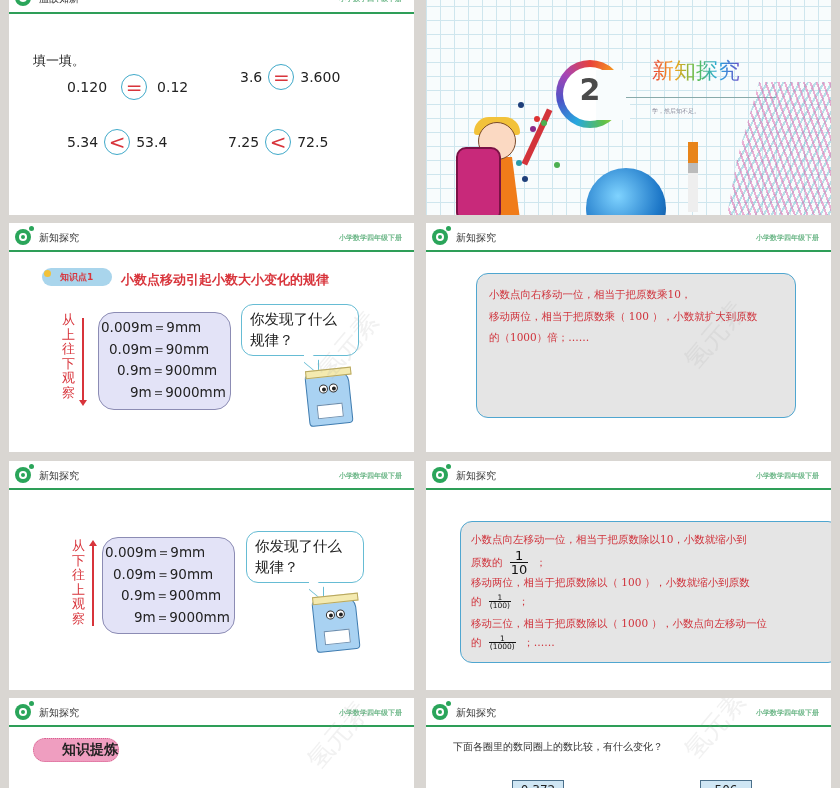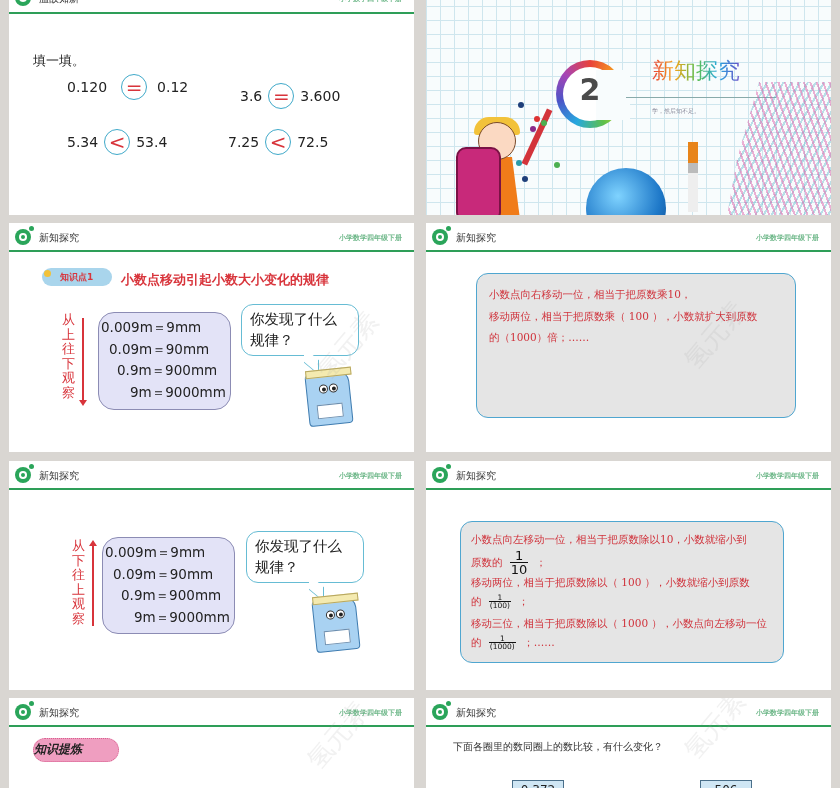--- a/index.html
+++ b/index.html
@@ -78,50 +78,50 @@
   .bubble::after { content: ""; position: absolute; left: 62px; bottom: -14px; width: 14px; height: 14px; background: #fff; border-right: 1.5px solid #66bcd4; border-bottom: 1.5px solid #66bcd4; transform: skewY(40deg); }
   .book { position: absolute; width: 44px; height: 52px; background: #a9d2f2; border: 1.5px solid #3f7cb0; border-radius: 4px 10px 4px 4px; transform: rotate(-6deg); }
   .book::before { content: ""; position: absolute; left: 0; top: -5px; width: 44px; height: 6px; background: #f4eab0; border: 1px solid #b8a860; }
   .book .eye { position: absolute; top: 10px; width: 9px; height: 9px; border-radius: 50%; background: #fff; border: 1px solid #333; }
   .book .eye::after { content: ""; position: absolute; left: 2px; top: 2px; width: 4px; height: 4px; border-radius: 50%; background: #222; }
   .book .label { position: absolute; left: 8px; top: 30px; width: 26px; height: 14px; background: #fff; border: 1px solid #6c8fb0; }
 
   
   .rbox { position: absolute; background: #e5e5e5; border: 1.5px solid #4fa6d0; border-radius: 12px; color: #d0323b; font-size: 10.5px; font-family: "DejaVu Serif", serif; }
   .s4 .rbox { left: 50px; top: 50px; width: 320px; height: 145px; padding: 10px 12px; line-height: 21.5px; }
-  .s6 .rbox { left: 34px; top: 60px; width: 324px; height: 142px; padding: 8px 10px; line-height: 19px; }
+  .s6 .rbox { left: 34px; top: 60px; width: 380px; height: 142px; padding: 8px 10px; line-height: 19px; }
   .frac { display: inline-flex; flex-direction: column; align-items: center; vertical-align: middle; color: #111; font-family: "DejaVu Sans", sans-serif; margin: 0 4px; }
   .frac .n { line-height: 1; }
   .frac .d { border-top: 1px solid #111; line-height: 1.05; padding: 0 1px; }
   .frac.big .n, .frac.big .d { font-size: 13px; }
   .frac.sm .n, .frac.sm .d { font-size: 7.5px; }
 
   
-  .pill { position: absolute; left: 24px; top: 40px; width: 86px; height: 24px; background: #ef9ec0; border: 1.5px dotted #d8608f; border-radius: 12px; font-size: 12px; text-align: left; line-height: 21px; color: #222; font-weight: bold; font-family: "DejaVu Serif", serif; font-style: italic; }
+  .pill { position: absolute; left: 24px; top: 40px; width: 86px; height: 24px; background: #ef9ec0; border: 1.5px dotted #d8608f; border-radius: 12px; font-size: 14px; text-align: right; line-height: 21px; color: #222; font-weight: bold; font-family: "DejaVu Serif", serif; }
   .s8 .q { position: absolute; left: 27px; top: 42px; font-size: 10px; color: #333; font-family: "DejaVu Serif", serif; }
   .nbox { position: absolute; top: 82px; height: 16px; background: #cfe6f4; border: 1px solid #4a6f8a; font-size: 12px; text-align: center; line-height: 18px; color: #222; }
 
   .wm { position: absolute; font-size: 26px; color: rgba(160,160,160,.15); transform: rotate(-50deg); font-family: "DejaVu Serif", serif; pointer-events: none; }
 </style>
 </head>
 <body>
 
 <div class="slide s1">
   <div class="hdr">
     <span class="logo"></span>
     <span class="title">温故知新</span>
     <span class="sub">小学数学四年级下册</span>
   </div>
   <div class="q">填一填。</div>
   <div class="cmp" style="left:58px;top:82px">
     <span>0.120</span>
     <span class="circ" style="margin:0 10px 0 14px">=</span>
     <span>0.12</span>
   </div>
-  <div class="cmp" style="left:231px;top:91px">
+  <div class="cmp" style="left:231px;top:72px">
     <span>3.6</span>
     <span class="circ">=</span>
     <span>3.600</span>
   </div>
   <div class="cmp" style="left:58px;top:137px">
     <span>5.34</span>
     <span class="circ">&lt;</span>
     <span>53.4</span>
   </div>
   <div class="cmp" style="left:219px;top:137px">

